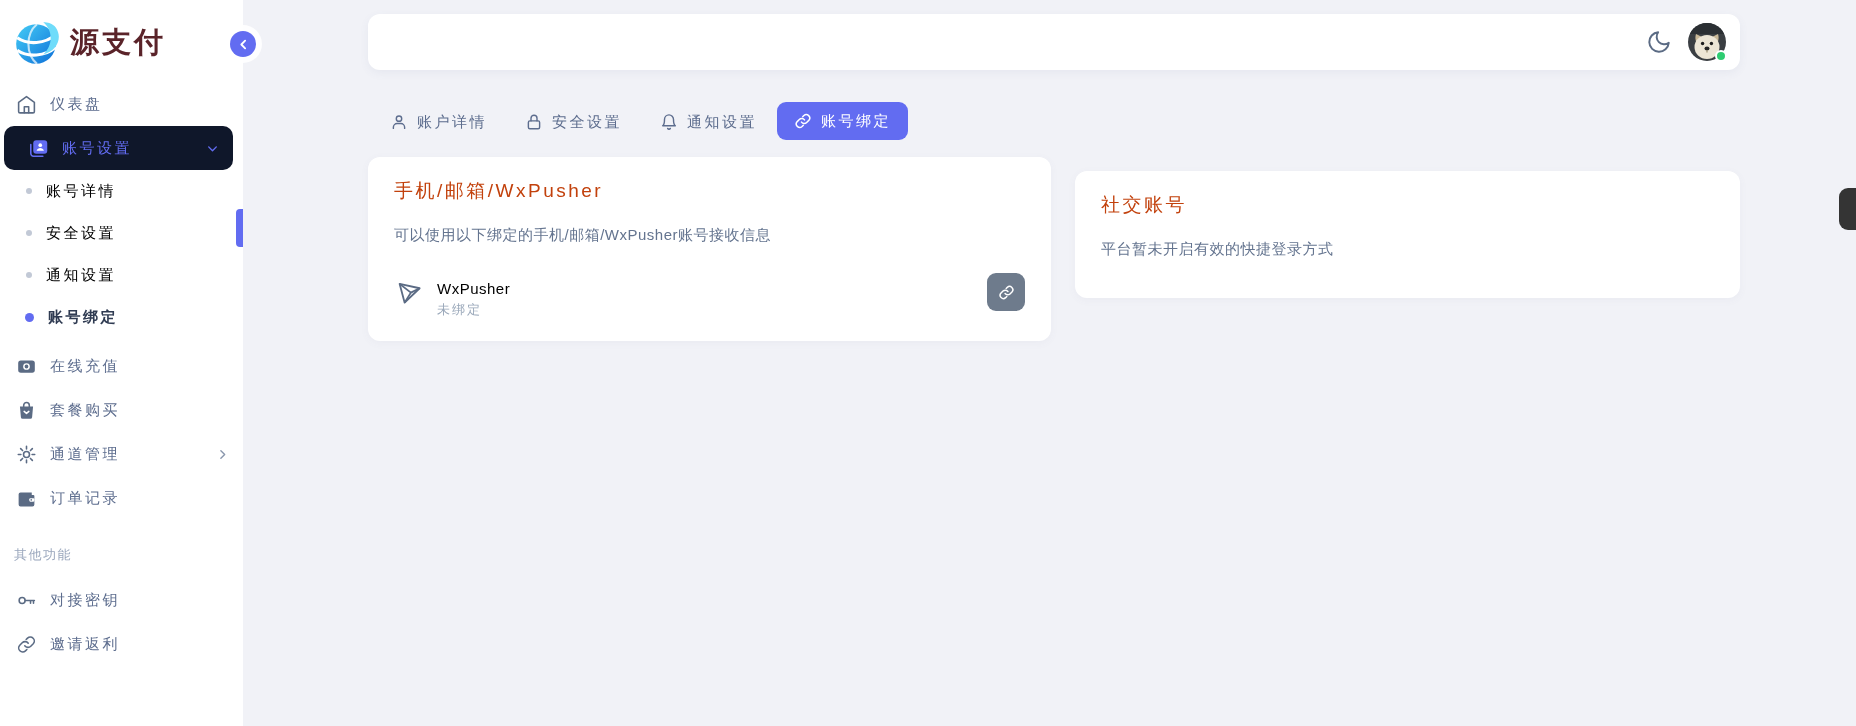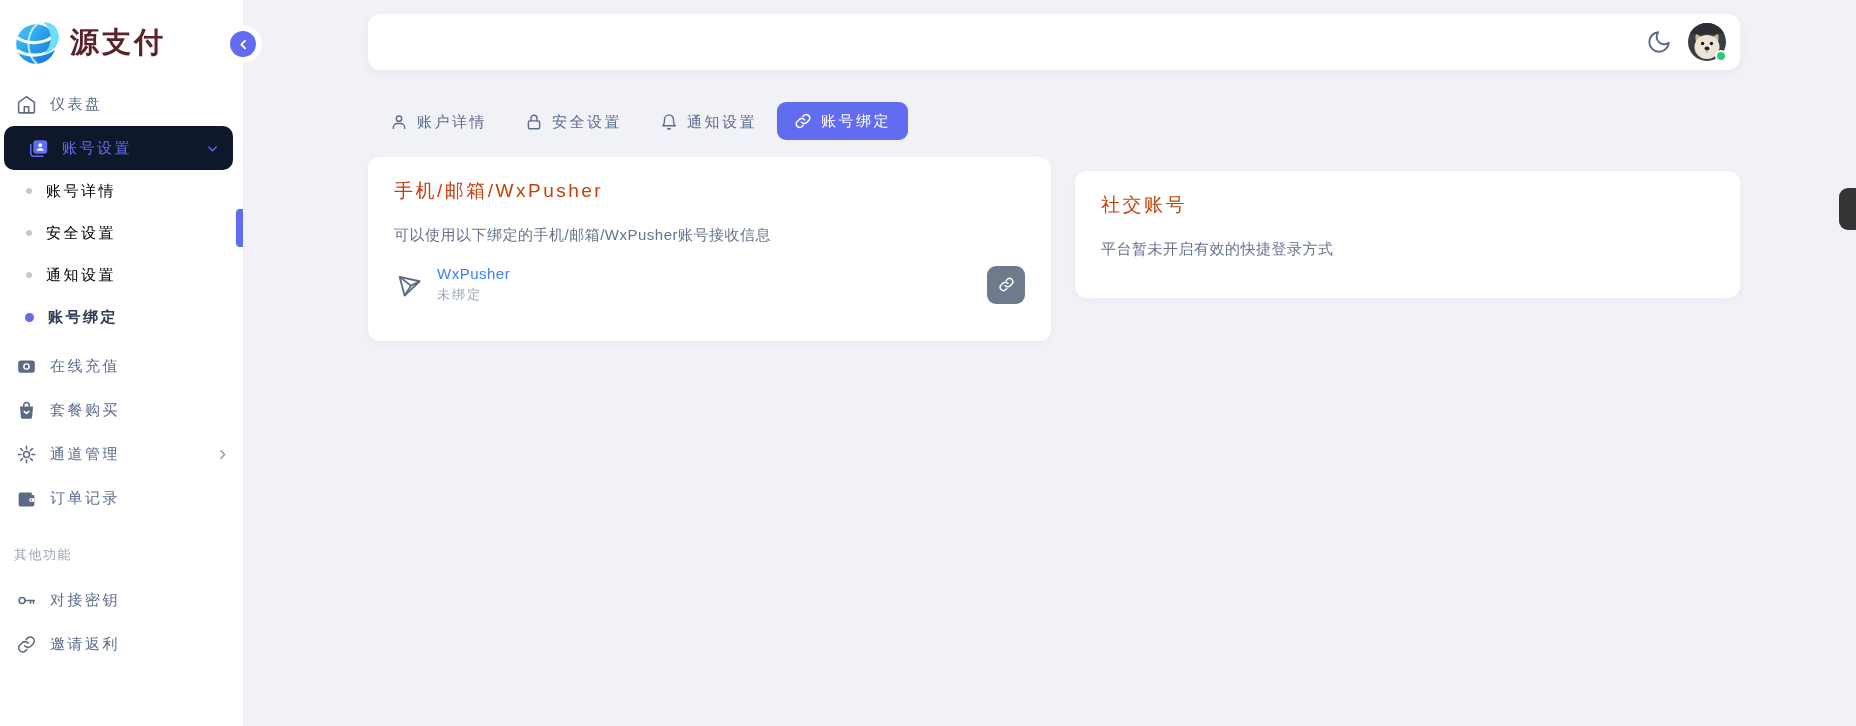--- a/index.html
+++ b/index.html
@@ -100,21 +100,21 @@
     position:absolute; background:#fff; border-radius:12px;
     box-shadow:0 2px 8px rgba(90,100,140,.05);
     padding:21px 26px;
   }
   .card-binding { left:368px; top:157px; width:683px; height:184px; }
   .card-social  { left:1075px; top:171px; width:665px; height:127px; }
   .card-title { font-size:19px; letter-spacing:2.5px; color:#c2410c; font-weight:400; }
   .card-desc { margin-top:22px; font-size:15px; letter-spacing:.5px; color:#64748f; }
   .bind-row { margin-top:20px; display:flex; align-items:center; }
   .bind-icon { width:30px; height:30px; color:#5b6b84; margin-right:13px; }
-  .bind-name { font-size:15px; color:#3b82f6; letter-spacing:.5px; }
+  .bind-name { font-size:15px; color:#000000; letter-spacing:.5px;margin-top:15px; }
   .bind-status { font-size:13px; color:#9aa8ba; letter-spacing:2px; margin-top:4px; }
   .bind-btn {
     margin-left:auto; width:38px; height:38px; border:none; border-radius:9px;
     background:#6e7b8c; color:#fff; display:flex; align-items:center; justify-content:center;
     cursor:pointer;
   }
 
   
   .edge-handle {
     position:absolute; right:0; top:188px; width:17px; height:42px;

